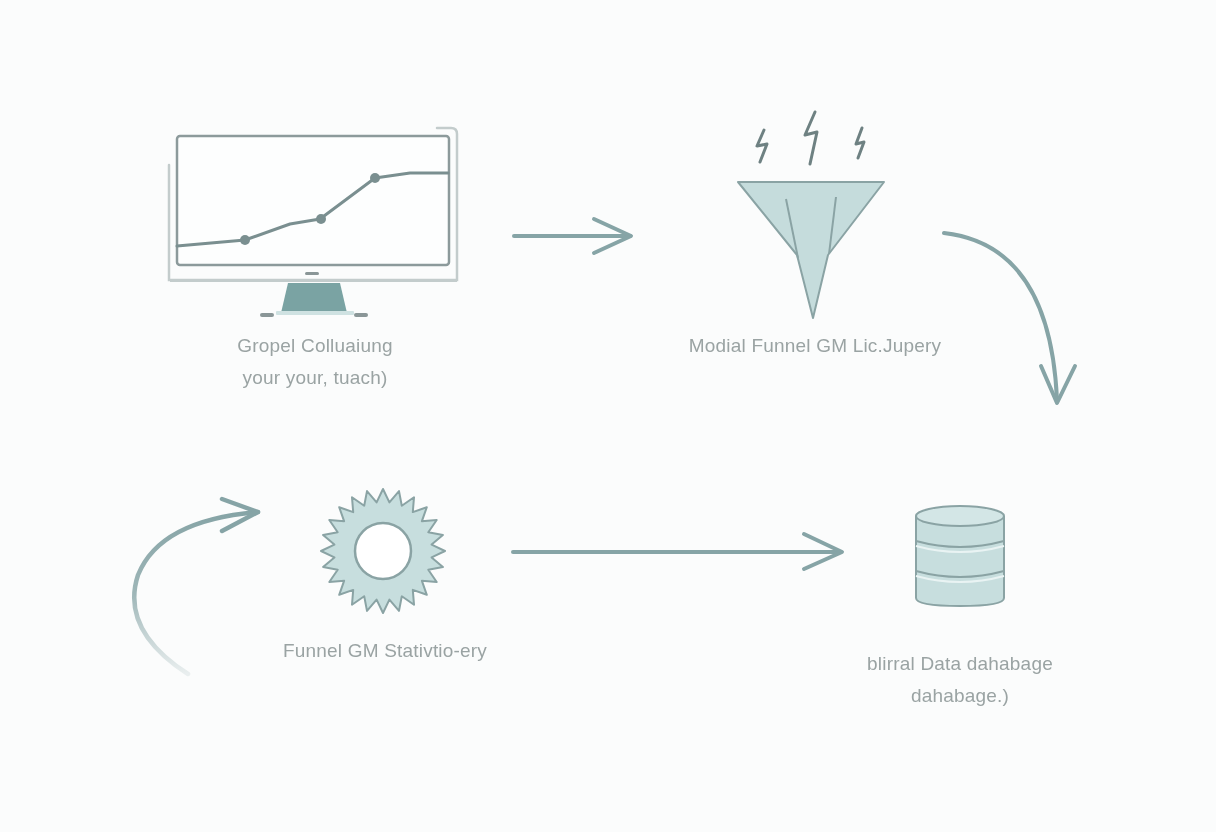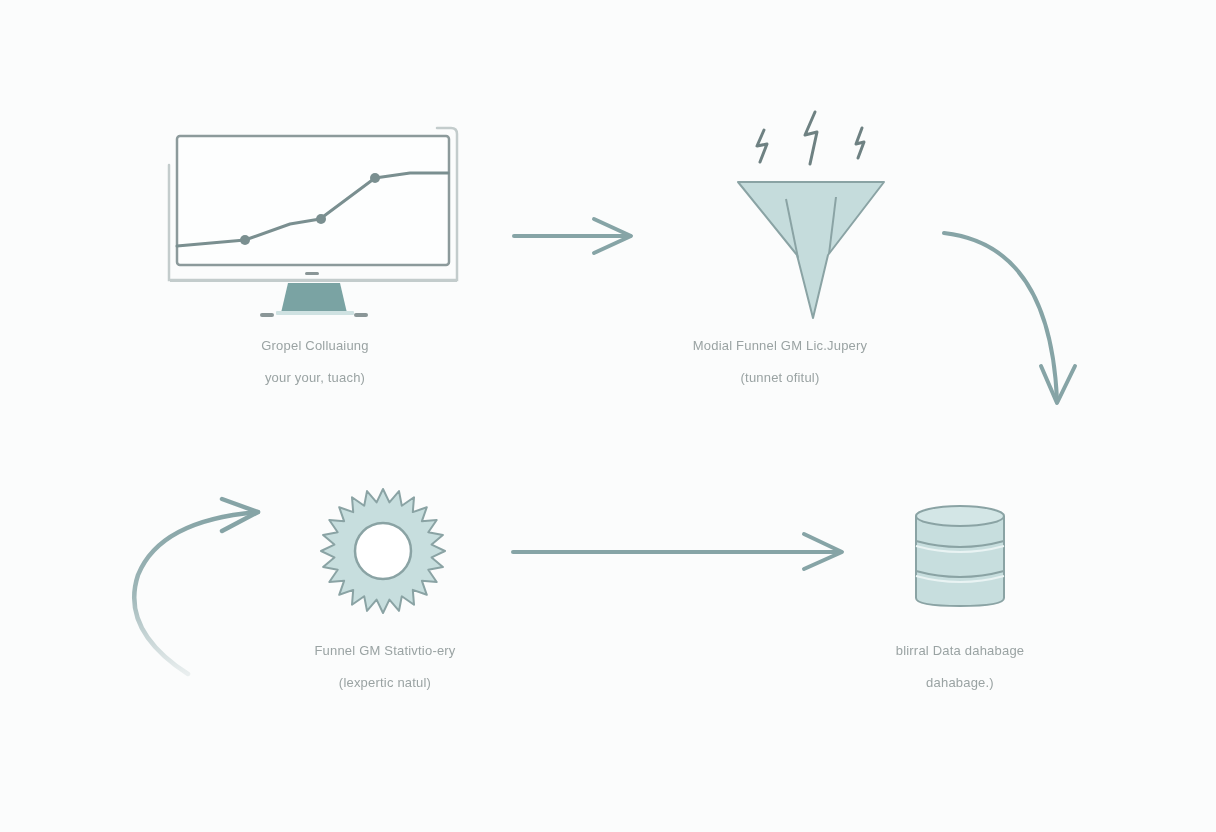--- a/index.html
+++ b/index.html
@@ -13,21 +13,21 @@
     .canvas {
       position: relative;
       width: 1216px;
       height: 832px;
       background: #fbfcfc;
     }
     .node-label {
       position: absolute;
       text-align: center;
       font-family: "Liberation Sans", "DejaVu Sans", sans-serif;
-      font-size: 13px;
+      font-size: 19px;
       line-height: 32px;
       color: #9aa3a3;
       letter-spacing: 0.2px;
       filter: blur(0.4px);
       white-space: nowrap;
     }
     .node-label span {
       display: block;
     }
     svg.layer {
@@ -117,28 +117,26 @@
       <path d="M 916 571 Q 960 583 1004 571" fill="none" stroke="#8aa3a4" stroke-width="2"></path>
       <path d="M 916 576 Q 960 588 1004 576" fill="none" stroke="#e9f3f3" stroke-width="2"></path>
     </g>
   </svg>
 
   <div class="node-label" style="left: 190px; top: 330px; width: 250px;">
     <span>Gropel Colluaiung</span>
     <span>your your, tuach)</span>
   </div>
 
-  <div class="node-label" style="left: 620px; top: 330px; width: 320px;">
+  <div class="node-label" style="left: 655px; top: 330px; width: 320px;">
     <span>Modial Funnel GM Lic.Jupery</span>
-    <span>(tunnet ofitul)</span>
   </div>
 
   <div class="node-label" style="left: 240px; top: 635px; width: 290px;">
     <span>Funnel GM Stativtio-ery</span>
-    <span>(lexpertic natul)</span>
   </div>
 
-  <div class="node-label" style="left: 820px; top: 635px; width: 280px;">
+  <div class="node-label" style="left: 820px; top: 648px; width: 280px;">
     <span>blirral Data dahabage</span>
     <span>dahabage.)</span>
   </div>
 
 </div>
 
 </body></html>

